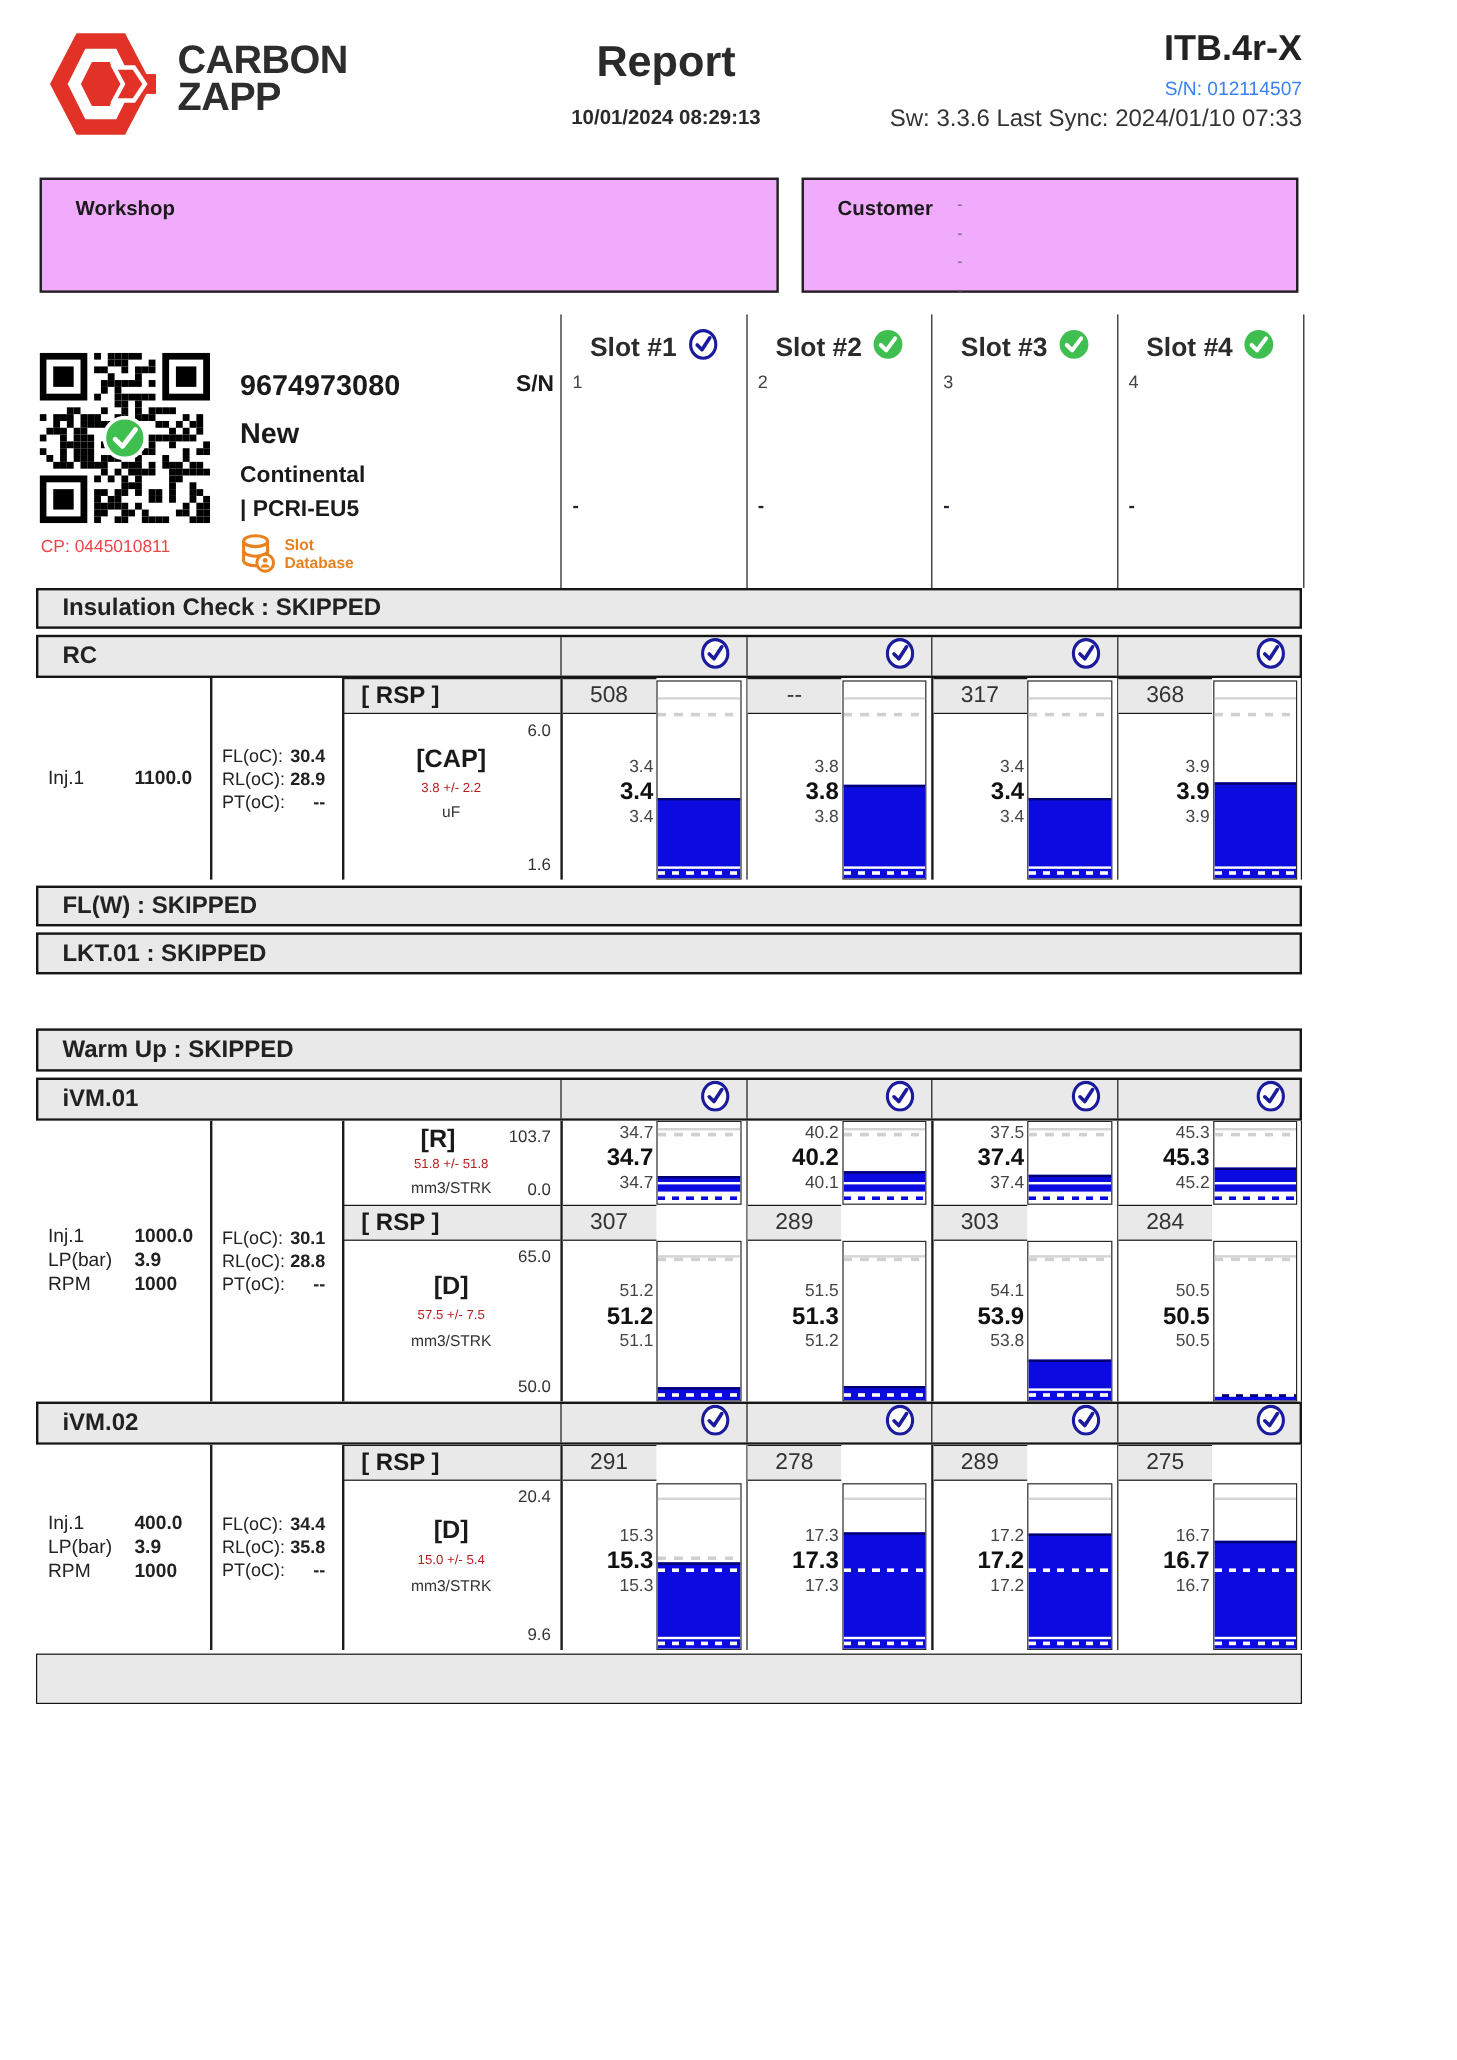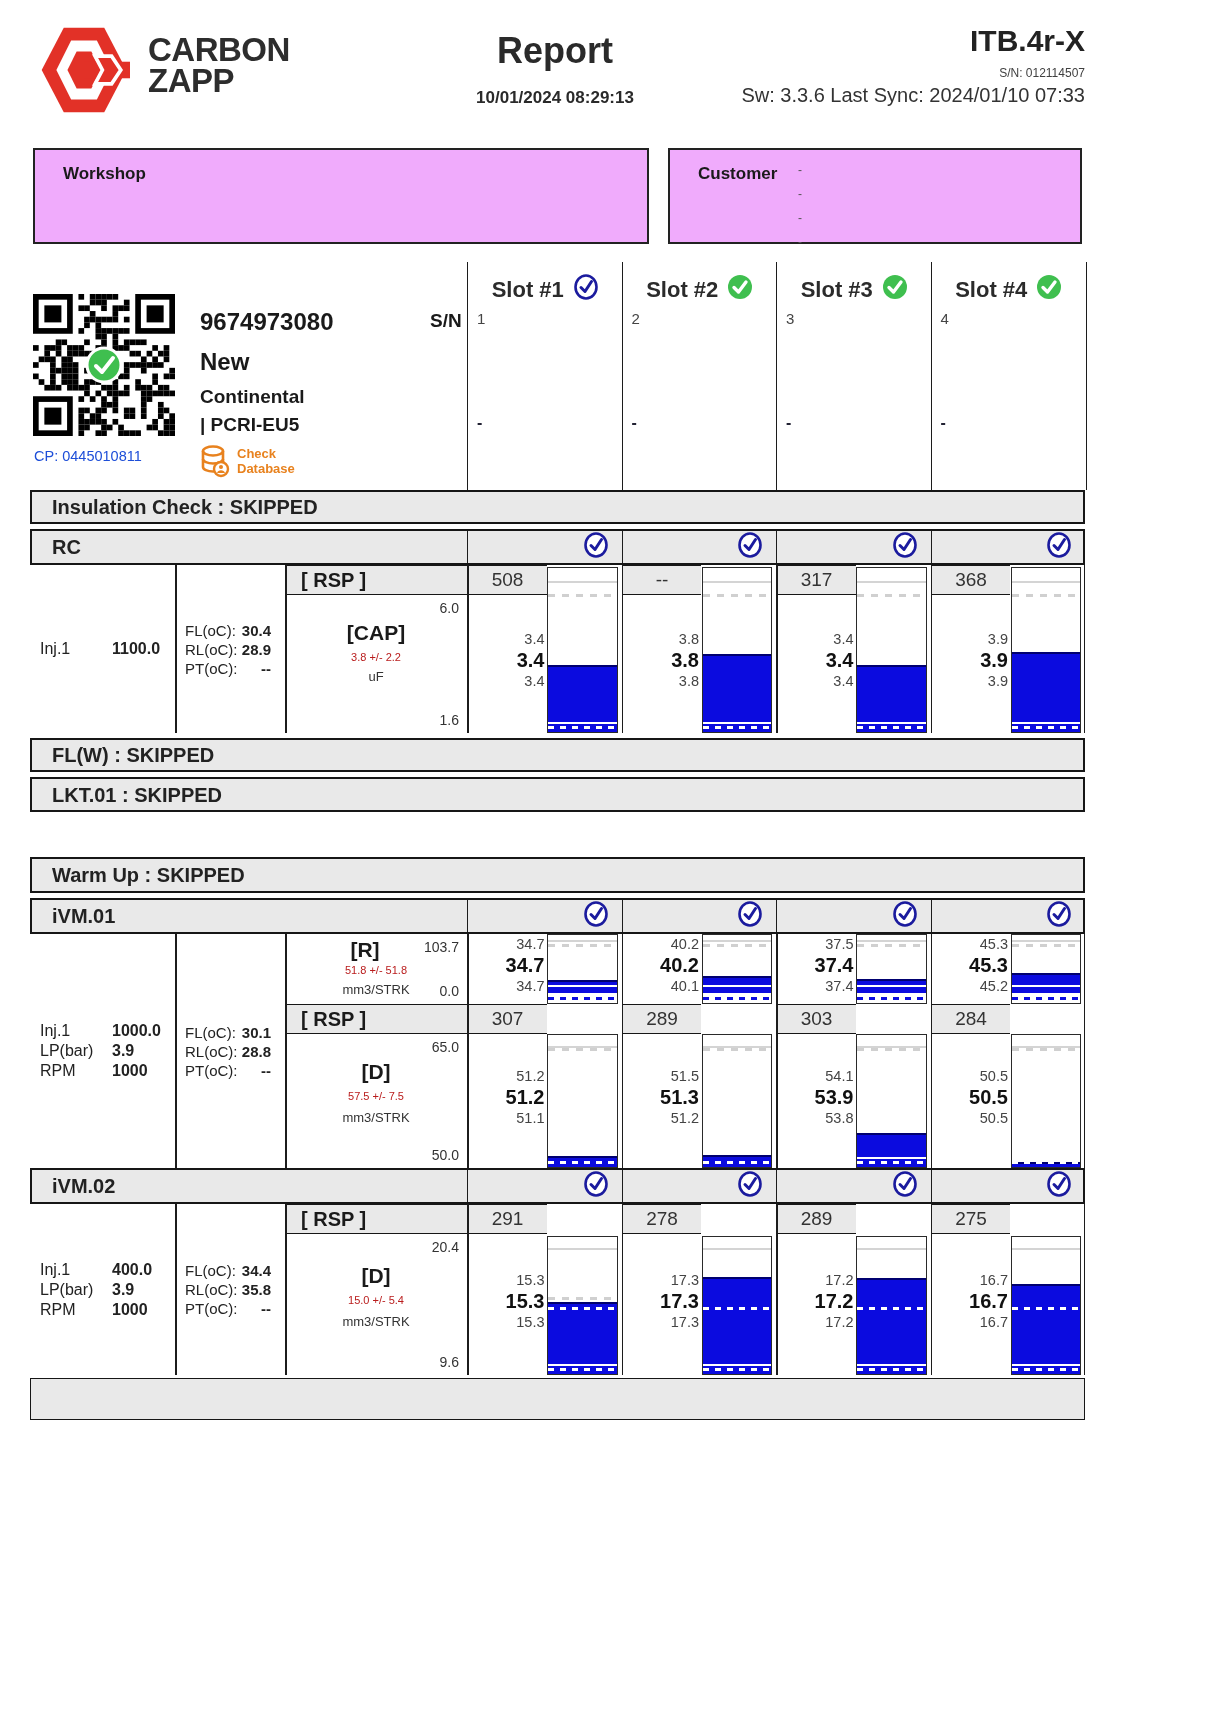--- a/index.html
+++ b/index.html
@@ -9,32 +9,32 @@
   
   .logo-box{position:absolute;left:38px;top:24px;width:92px;height:92px;}
   .brand{position:absolute;left:148px;top:34px;font-weight:900;font-size:33px;line-height:0.95;
          letter-spacing:-0.5px;color:#2d2d2d;}
   .report-title{position:absolute;left:400px;top:30px;width:310px;text-align:center;
                 font-size:36px;font-weight:700;color:#2a2a2a;}
   .report-date{position:absolute;left:400px;top:88px;width:310px;text-align:center;
                font-size:17px;font-weight:700;color:#2a2a2a;}
   .device-block{position:absolute;right:129px;top:24px;text-align:right;}
   .device-name{font-size:30px;font-weight:700;color:#222;}
-  .device-sn{font-size:12px;color:#404040;margin-top:8px;}
+  .device-sn{font-size:16px;color:#3b82f6;margin-top:8px;}
   .device-sync{font-size:20px;color:#333;margin-top:4px;}
 
   
   .info-box{position:absolute;top:148px;height:92px;border:2px solid #222;background:#f0abfc;}
   .info-box .lbl{font-size:17px;font-weight:700;margin:14px 0 0 28px;}
   .cust-dashes{position:absolute;left:128px;top:8px;font-size:12px;color:#555;line-height:24px;}
 
   
   .slot-table{position:absolute;left:30px;top:262px;width:1055px;height:228px;}
   .qr-wrap{position:absolute;left:3px;top:32px;width:142px;height:142px;}
-  .qr-cp{position:absolute;left:4px;top:186px;font-size:14.5px;color:#1d4ed8;}
+  .qr-cp{position:absolute;left:4px;top:186px;font-size:14.5px;color:#ef4444;}
   .inj-code{position:absolute;left:170px;top:46px;font-size:24px;font-weight:700;}
   .inj-sn-label{position:absolute;left:400px;top:48px;font-size:19px;font-weight:700;}
   .inj-cond{position:absolute;left:170px;top:86px;font-size:24px;font-weight:700;}
   .inj-make{position:absolute;left:170px;top:124px;font-size:19px;font-weight:700;}
   .inj-model{position:absolute;left:170px;top:152px;font-size:19px;font-weight:700;}
   .dbicon{position:absolute;left:170px;top:182px;height:36px;display:flex;align-items:center;gap:7px;}
   .db-text{font-size:13px;font-weight:700;color:#e8821e;line-height:1.15;}
 
   .slot-col{position:absolute;top:0;height:228px;border-left:1.5px solid #1c1c1c;}
   .slot-col.last-edge{border-right:1.5px solid #1c1c1c;}
@@ -366,21 +366,21 @@
     <div class="dbicon">
       <svg width="30" height="34" viewBox="0 0 30 34">
         <ellipse cx="13" cy="6" rx="10" ry="4.5" fill="none" stroke="#e8821e" stroke-width="2.6"></ellipse>
         <path d="M3,6 v8 c0,2.5 4.5,4.5 10,4.5 s10,-2 10,-4.5 v-8" fill="none" stroke="#e8821e" stroke-width="2.6"></path>
         <path d="M3,14 v8 c0,2.5 4.5,4.5 10,4.5 s10,-2 10,-4.5 v-8" fill="none" stroke="#e8821e" stroke-width="2.6"></path>
         <circle cx="21" cy="24" r="7" fill="#fff" stroke="#e8821e" stroke-width="2.4"></circle>
         <circle cx="21" cy="22" r="2" fill="#e8821e"></circle>
         <path d="M17,28 a4.2,4 0 0 1 8,0" fill="#e8821e"></path>
       </svg>
       <div class="db-text">
-        <div>Check</div>
+        <div>Slot</div>
         <div>Database</div>
       </div>
     </div>
     <div id="slot-cols">
         <div class="slot-col" style="left: 437px; width: 154.5px;">
           <div class="slot-head">
             <span>Slot #1</span>
             <span class="chk"><svg width="26" height="26" viewBox="0 0 26 26">
                 <ellipse cx="13" cy="13" rx="10.5" ry="11.5" fill="#fff" stroke="#1b1b9e" stroke-width="2.6"></ellipse>
                 <polyline points="8,13.5 12,17.5 18.5,7.5" fill="none" stroke="#1b1b9e" stroke-width="3" stroke-linecap="round" stroke-linejoin="round"></polyline>

